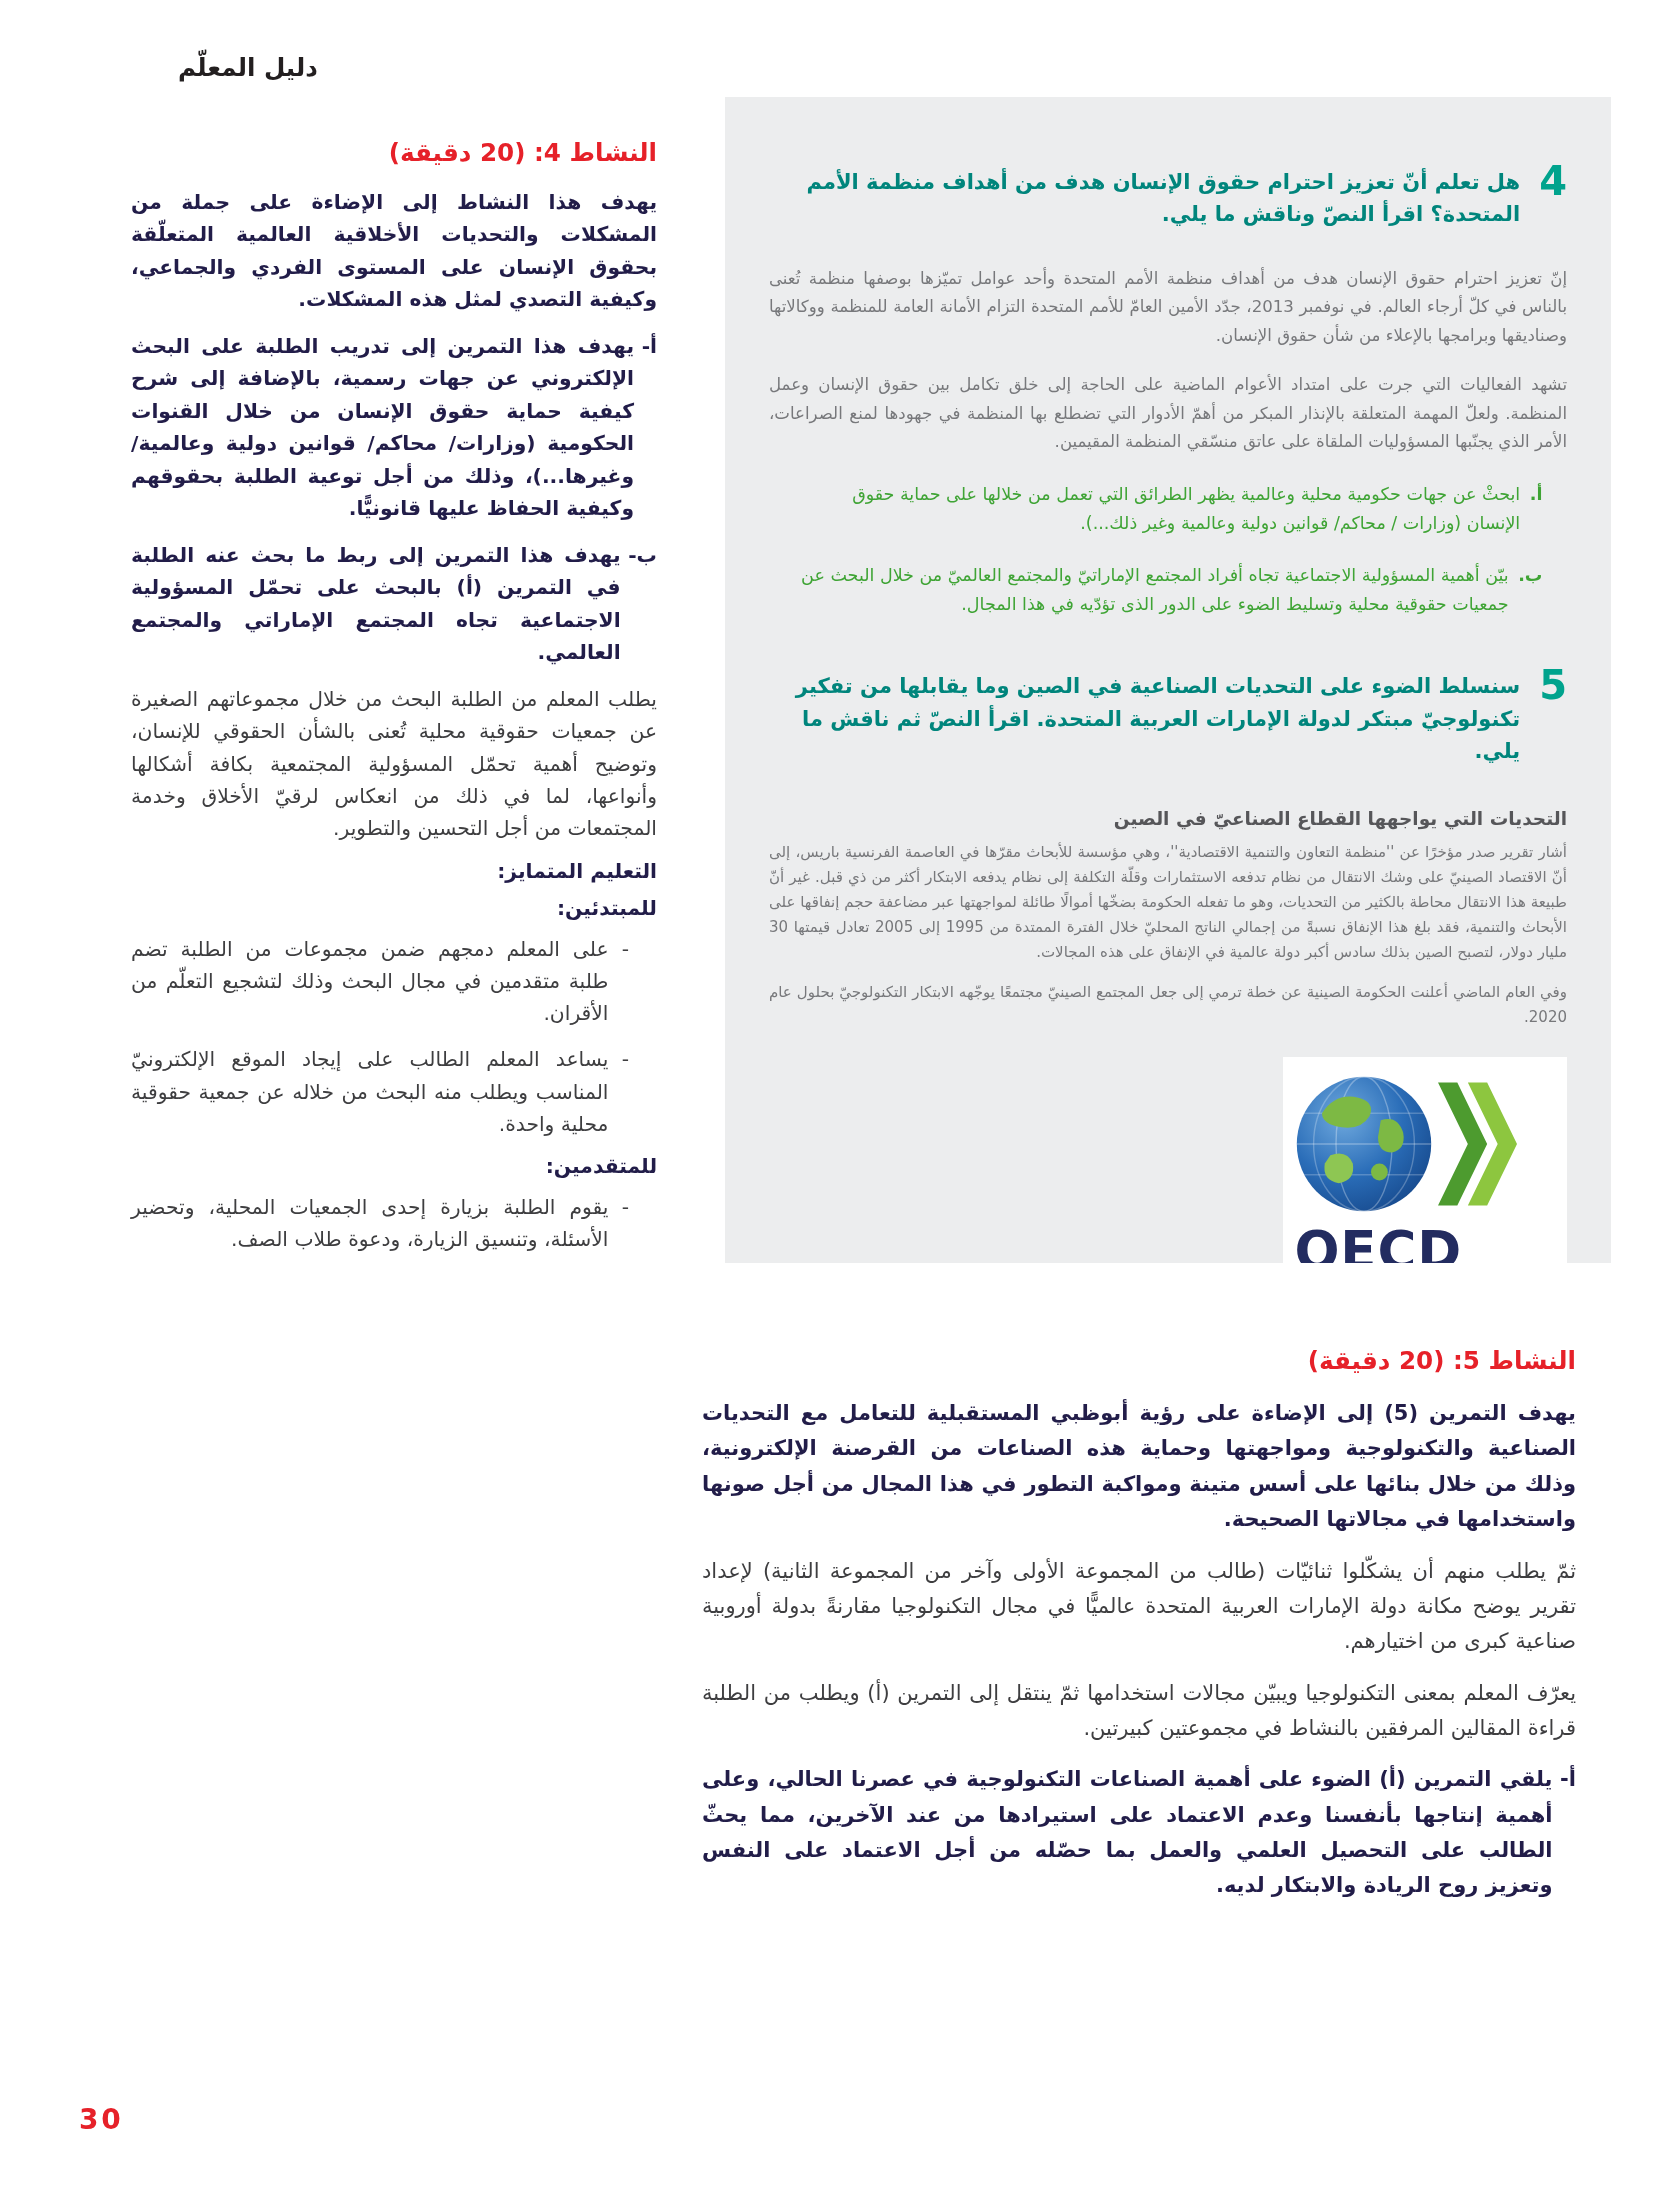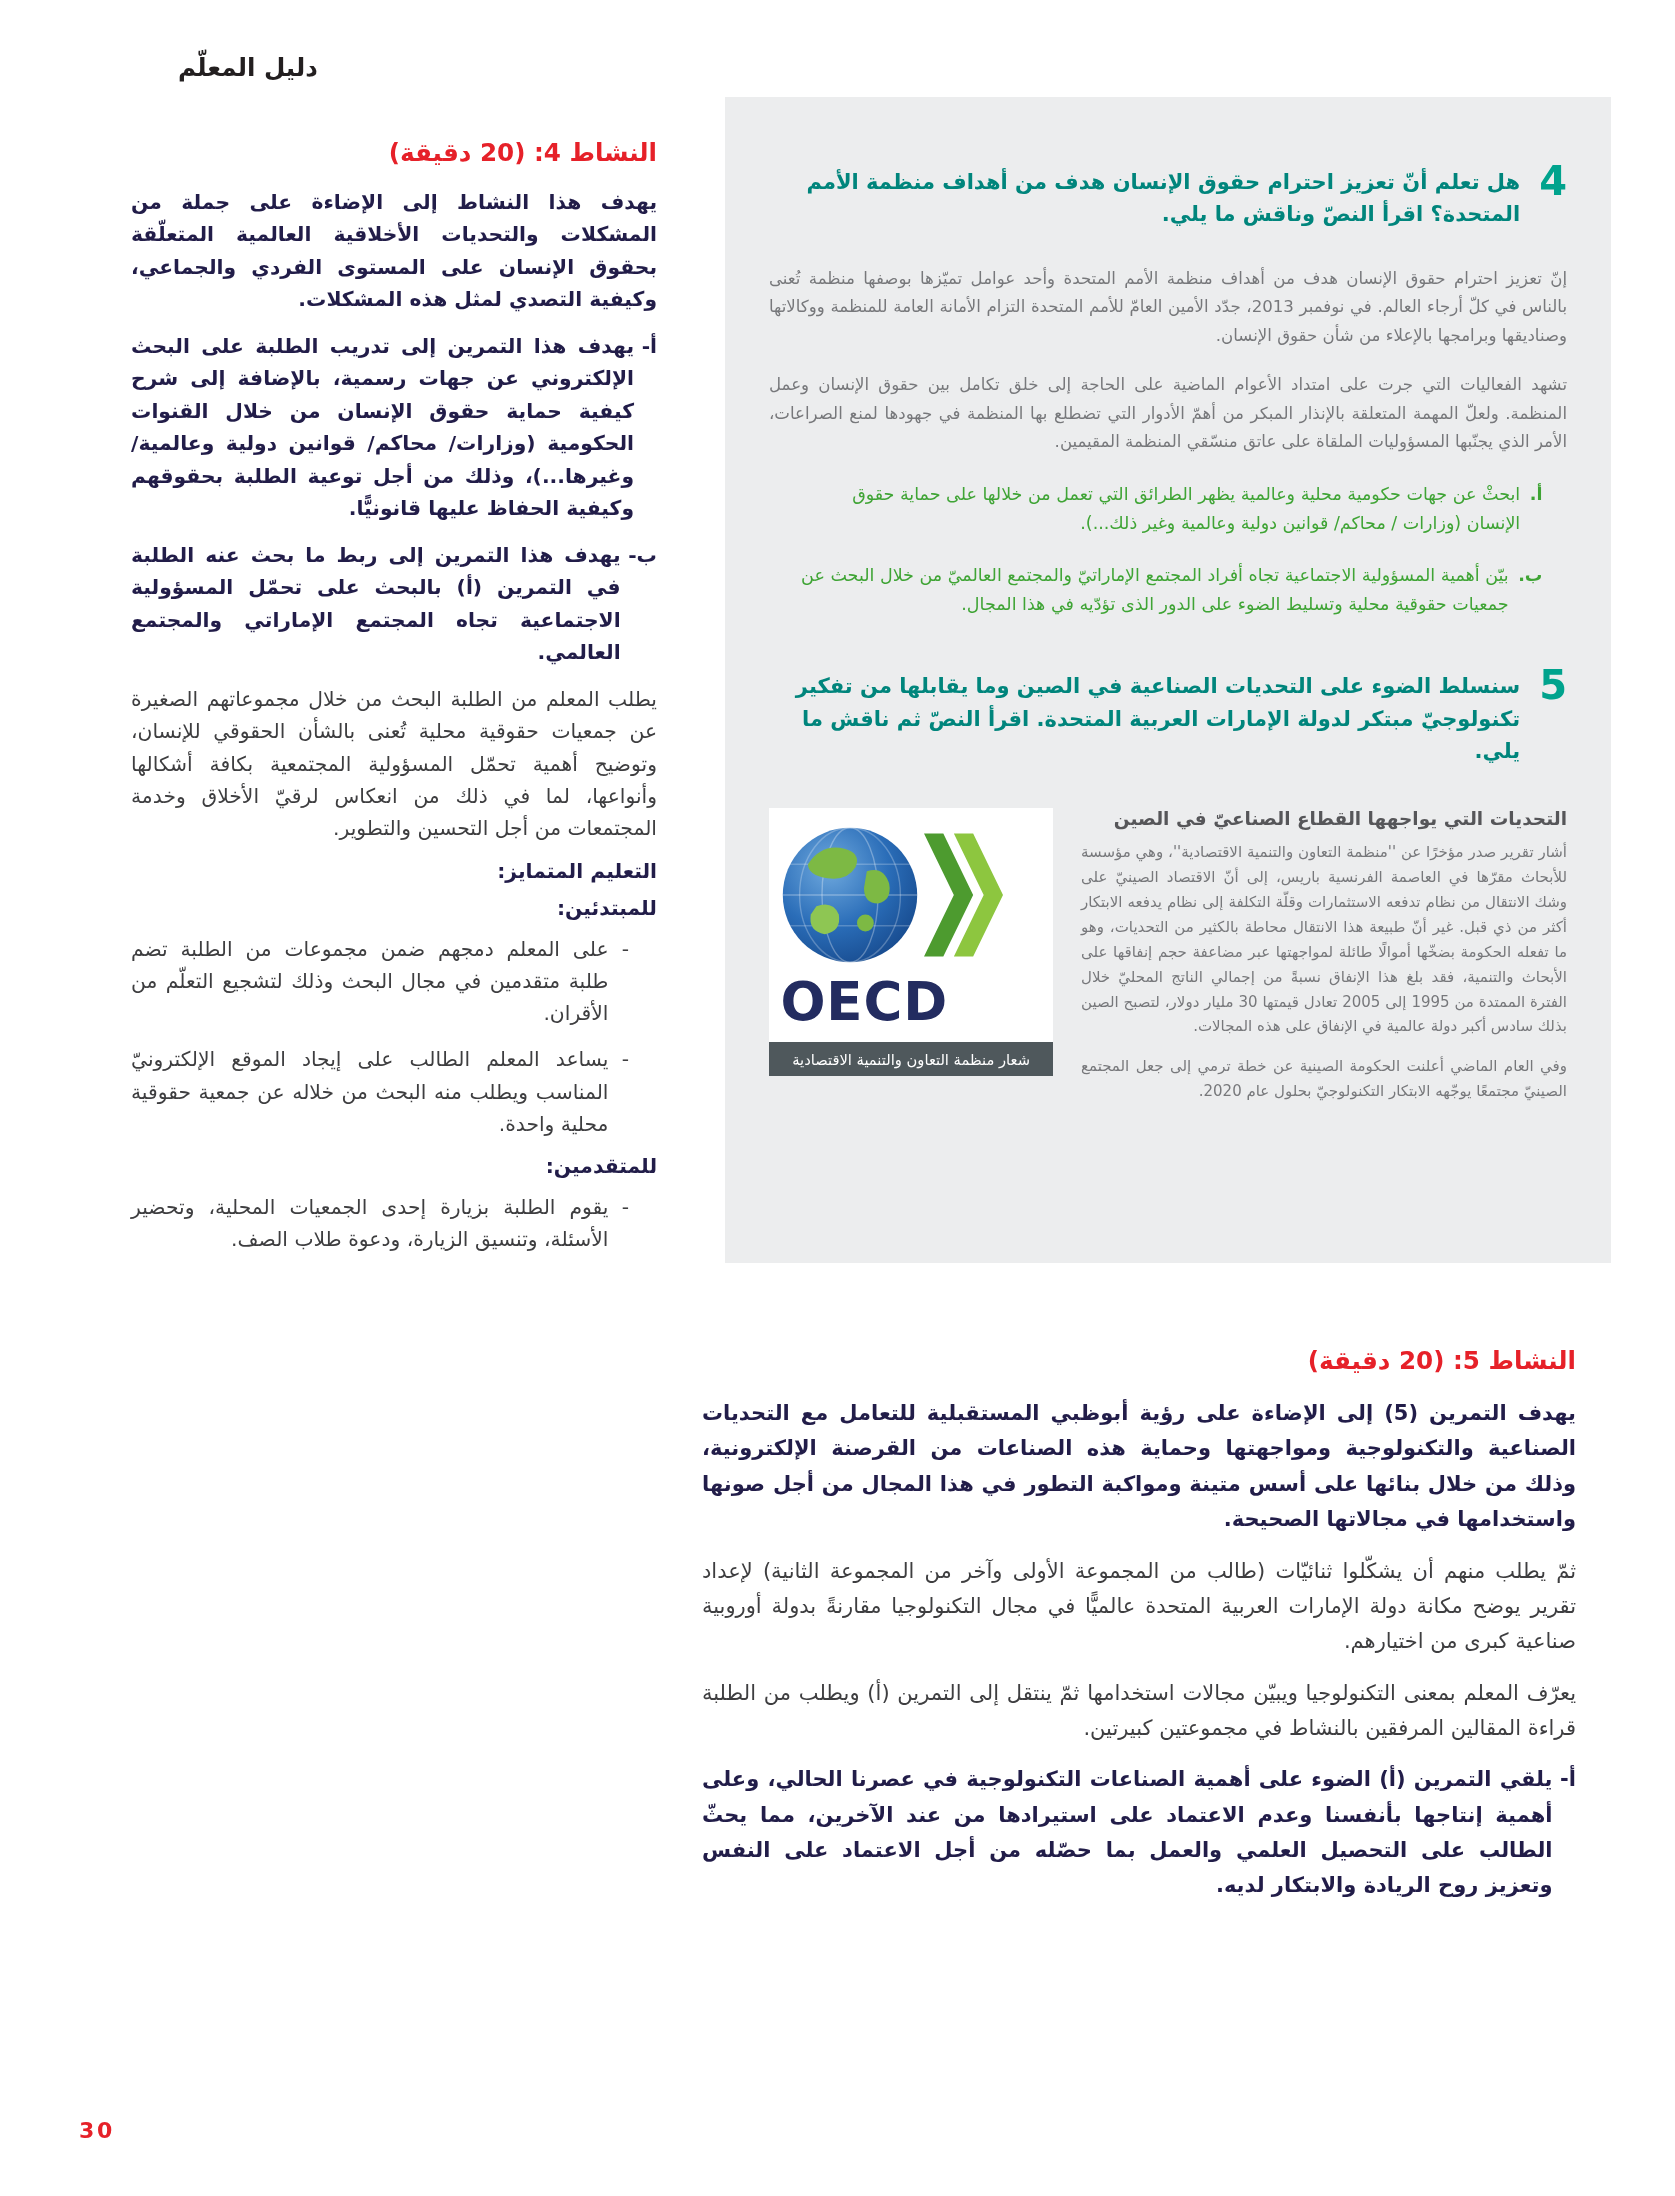--- a/index.html
+++ b/index.html
@@ -23,39 +23,39 @@
   
   .gray-box { position:absolute; top:97px; left:725px; width:886px; height:1166px; background:#ecedee; padding:64px 44px 0; overflow:hidden; }
   .q-row { display:flex; gap:19px; align-items:flex-start; }
   .q-row.second { margin-top:47px; }
   .q-num { font-size:40px; font-weight:bold; color:#00a38d; line-height:1; }
   .q-text { font-size:21px; font-weight:bold; color:#00857c; line-height:1.55; text-align:right; padding-top:4.7px; flex:1; }
   .box-p { font-size:16.6px; color:#77787b; line-height:1.72; text-align:justify; margin-top:21px; }
   .box-p.first { margin-top:34px; }
   .sub-item { display:flex; gap:9.5px; margin:23px 24.6px 0 32px; font-size:17.5px; color:#3fa435; line-height:1.65; text-align:right; }
   .sub-item .marker { font-weight:bold; white-space:nowrap; }
-  .media-row { display:flex; gap:28px; margin-top:40px; align-items:flex-start; }
+  .media-row { display:flex; gap:28px; margin-top:40px; align-items:flex-start;flex-direction:column; }
   .china { flex:1; }
   .china-title { font-size:18.5px; font-weight:bold; color:#565659; text-align:right; margin-bottom:11.4px; }
   .china-p { font-size:15px; color:#77787b; line-height:1.66; text-align:justify; }
   .china-p + .china-p { margin-top:15px; }
 
   
   .oecd-block { width:284px; background:#ffffff; padding:17px 11.4px 0; display:flex; flex-direction:column; direction:ltr; }
   .oecd-art { display:flex; align-items:center; gap:3.8px; }
   .oecd-word { font-size:53px; font-weight:bold; color:#232c60; letter-spacing:0.9px; line-height:1.1; margin-top:3.8px; }
   .oecd-caption { width:calc(100% + 23px); margin:11.4px -11.4px 0; background:#4f585c; color:#ffffff; font-size:14.7px; text-align:center; padding:8.5px 5.7px; direction:rtl; }
 
   
   .act5 { position:absolute; top:1346px; left:702px; width:874px; }
   .act5 .red-heading { margin-bottom:21px; }
   .act5 .p-bold { font-size:21px; line-height:1.68; margin-bottom:17px; }
   .act5 .p-reg  { font-size:21px; line-height:1.66; margin-bottom:17px; }
 
-  .footer-num { position:absolute; top:2103px; left:79px; color:#e62129; font-weight:bold; font-size:22px; letter-spacing:2.8px; direction:ltr;margin-top:15px; }
+  .footer-num { position:absolute; top:2103px; left:79px; color:#e62129; font-weight:bold; font-size:28px; letter-spacing:2.8px; direction:ltr; }
 </style>
 </head>
 <body>
 
 <div class="page">
 
   <div class="doc-header">دليل المعلّم</div>
 
   <div class="col-left">
     <div class="red-heading">النشاط 4: (20 دقيقة)</div>

